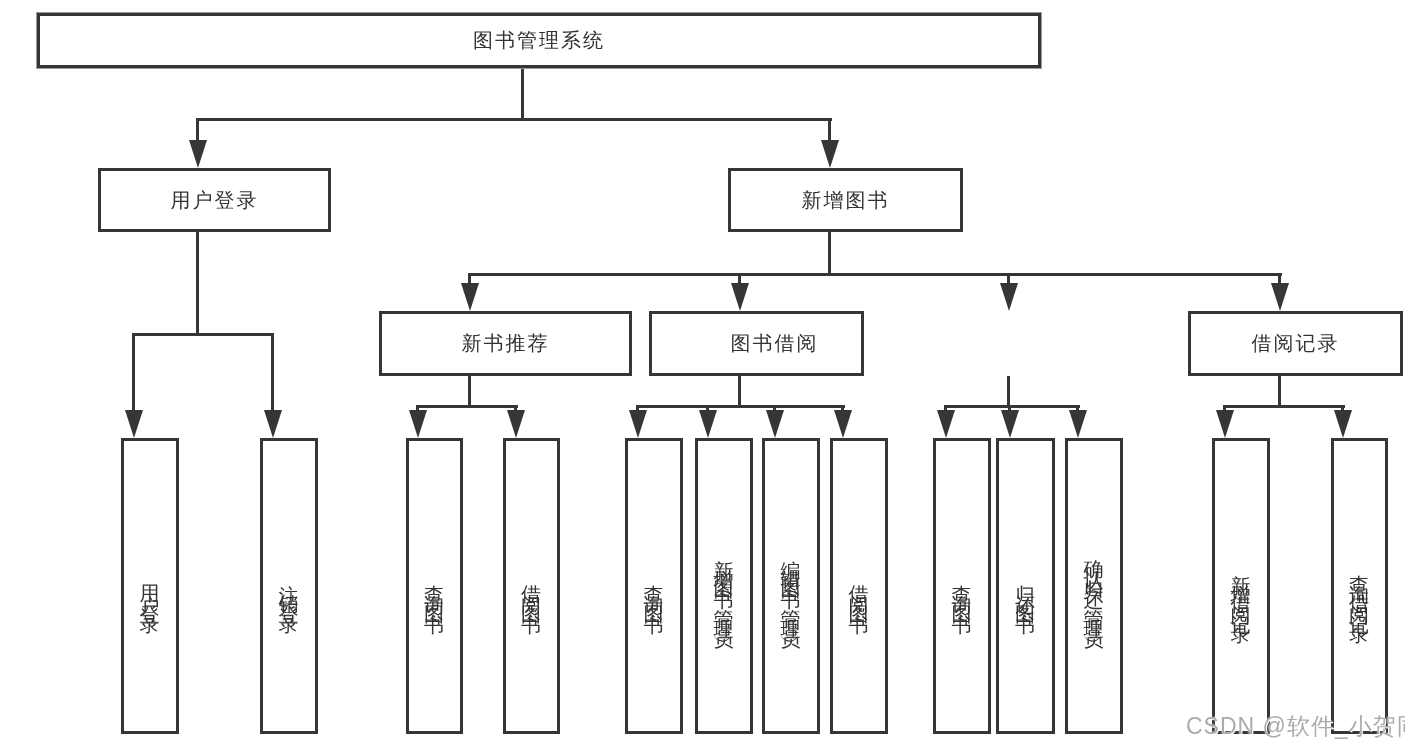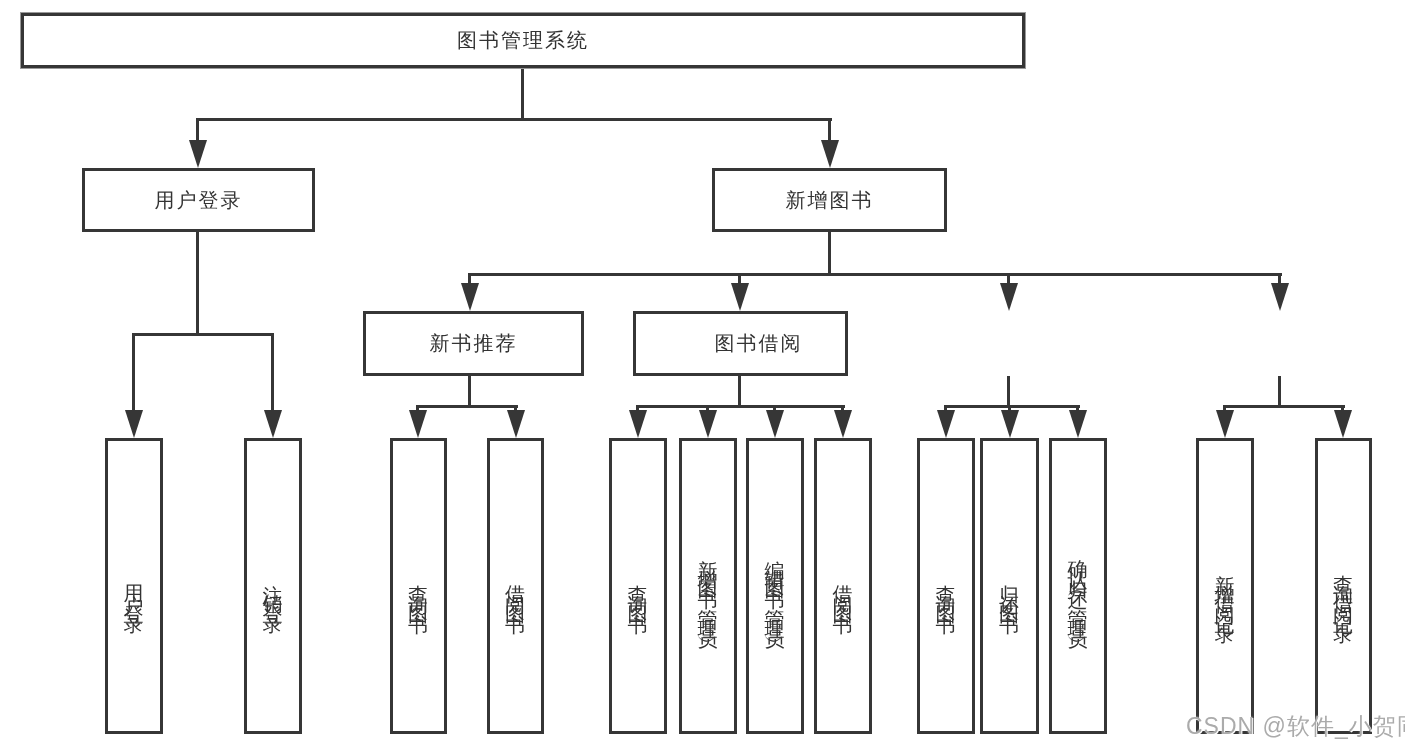--- a/index.html
+++ b/index.html
@@ -4,21 +4,21 @@
 <style>
   html,body{margin:0;padding:0;background:#fff;}
   .canvas{
     position:relative;width:1405px;height:747px;background:#ffffff;
     font-family:"Liberation Sans","DejaVu Sans",sans-serif;
     overflow:hidden;
   }
   .node{
     position:absolute;box-sizing:border-box;background:#ffffff;
     border:3px solid #363636;display:flex;align-items:center;justify-content:center;
-    color:#333333;font-size:20px;letter-spacing:2px;z-index:2;
+    color:#333333;font-size:20px;letter-spacing:2px;z-index:2;margin-left:16px;
   }
   .node-l1{box-shadow:0 0 0 1px #9a9a9a;}
   .vnode{
     writing-mode:vertical-rl;text-orientation:mixed;
     letter-spacing:10px;font-size:20px;line-height:1;
     padding-top:6px;
   }
   .hline,.vline{position:absolute;background:#363636;z-index:1;}
   .hline{height:3px;}
   .vline{width:3px;}
@@ -37,22 +37,23 @@
 </head>
 <body>
 
 <div class="canvas">
 
   <div class="node node-l1" style="left:21px;top:13px;width:1004px;height:55px;">图书管理系统</div>
 
   <div class="node" style="left:82px;top:168px;width:233px;height:64px;">用户登录</div>
   <div class="node" style="left:712px;top:168px;width:235px;height:64px;">新增图书</div>
 
-  <div class="node" style="left:363px;top:311px;width:221px;height:65px;">新书推荐</div>
+  <div class="node" style="left:363px;top:311px;width:253px;height:65px;">新书推荐</div>
   <div class="node" style="left:633px;top:311px;width:215px;height:65px;padding-left:36px;">图书借阅</div>
+  <div class="node" style="left:1172px;top:311px;width:215px;height:65px;">借阅记录</div>
 
   <div class="node vnode" style="left:105px;top:438px;width:58px;height:296px;">用户登录</div>
   <div class="node vnode" style="left:244px;top:438px;width:58px;height:296px;">注销登录</div>
 
   <div class="node vnode" style="left:390px;top:438px;width:57px;height:296px;">查询图书</div>
   <div class="node vnode" style="left:487px;top:438px;width:57px;height:296px;">借阅图书</div>
 
   <div class="node vnode" style="left:609px;top:438px;width:58px;height:296px;">查询图书</div>
   <div class="node vnode" style="left:679px;top:438px;width:58px;height:296px;">新增图书（管理员）</div>
   <div class="node vnode" style="left:746px;top:438px;width:58px;height:296px;">编辑图书（管理员）</div>

